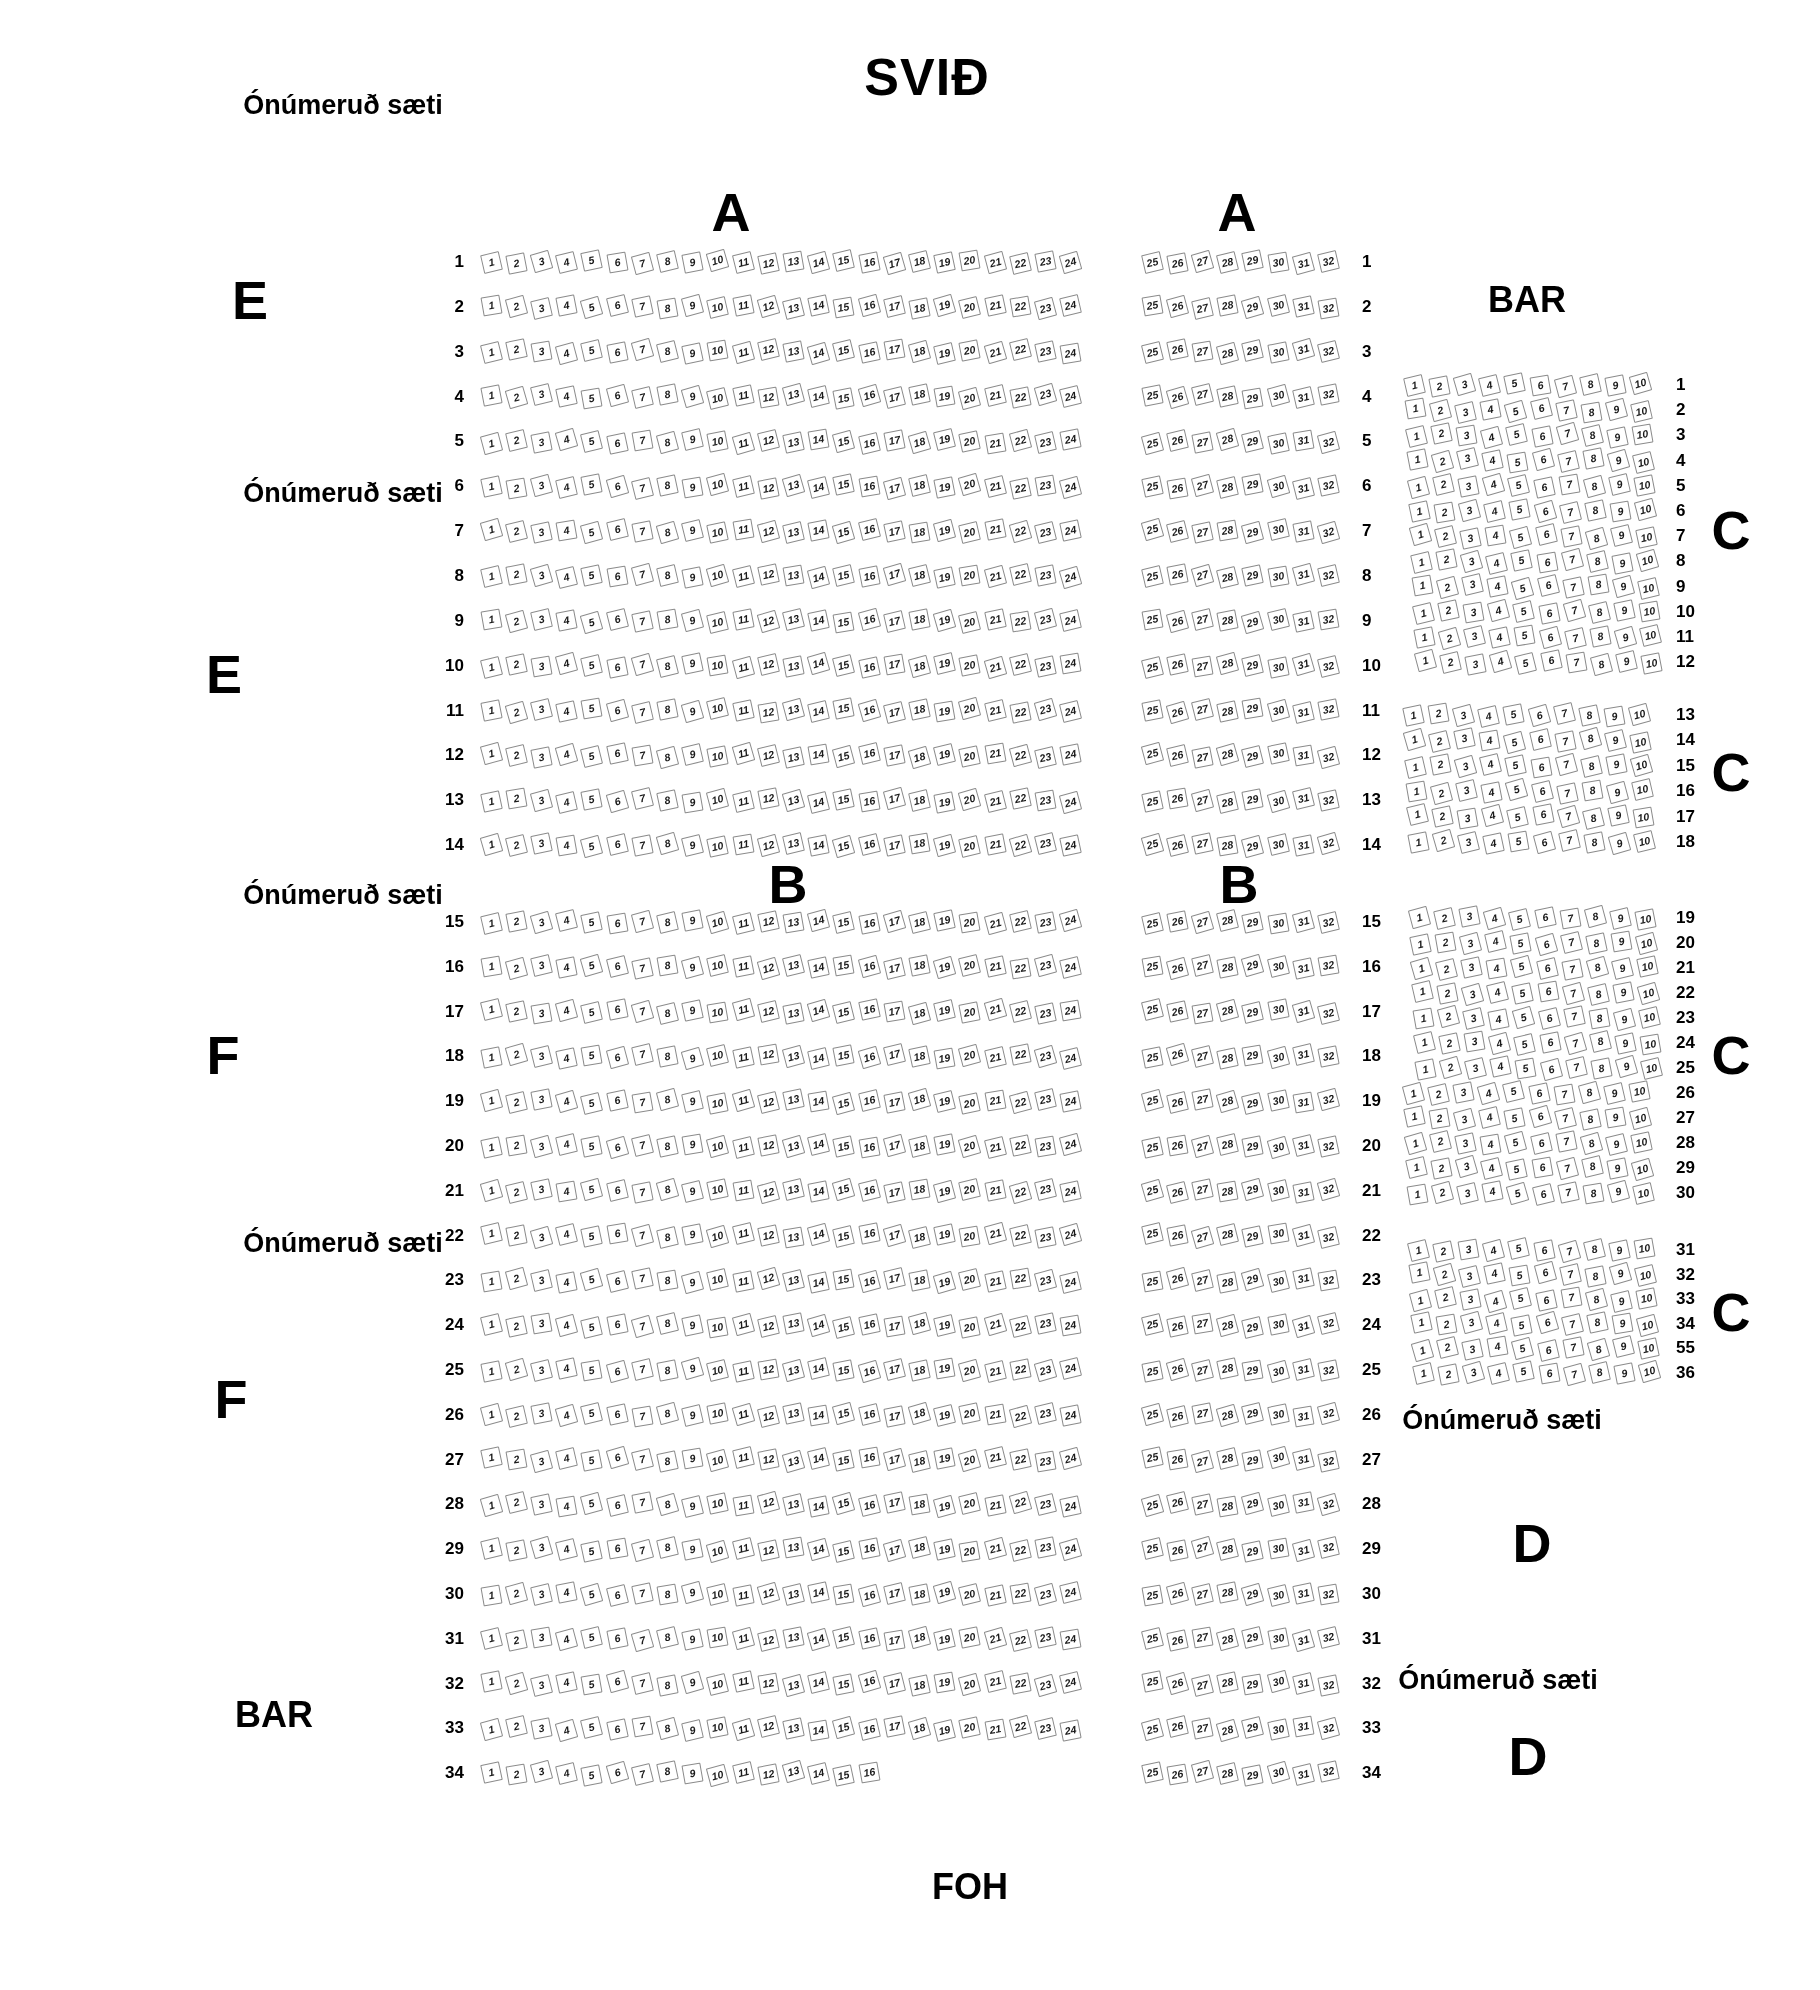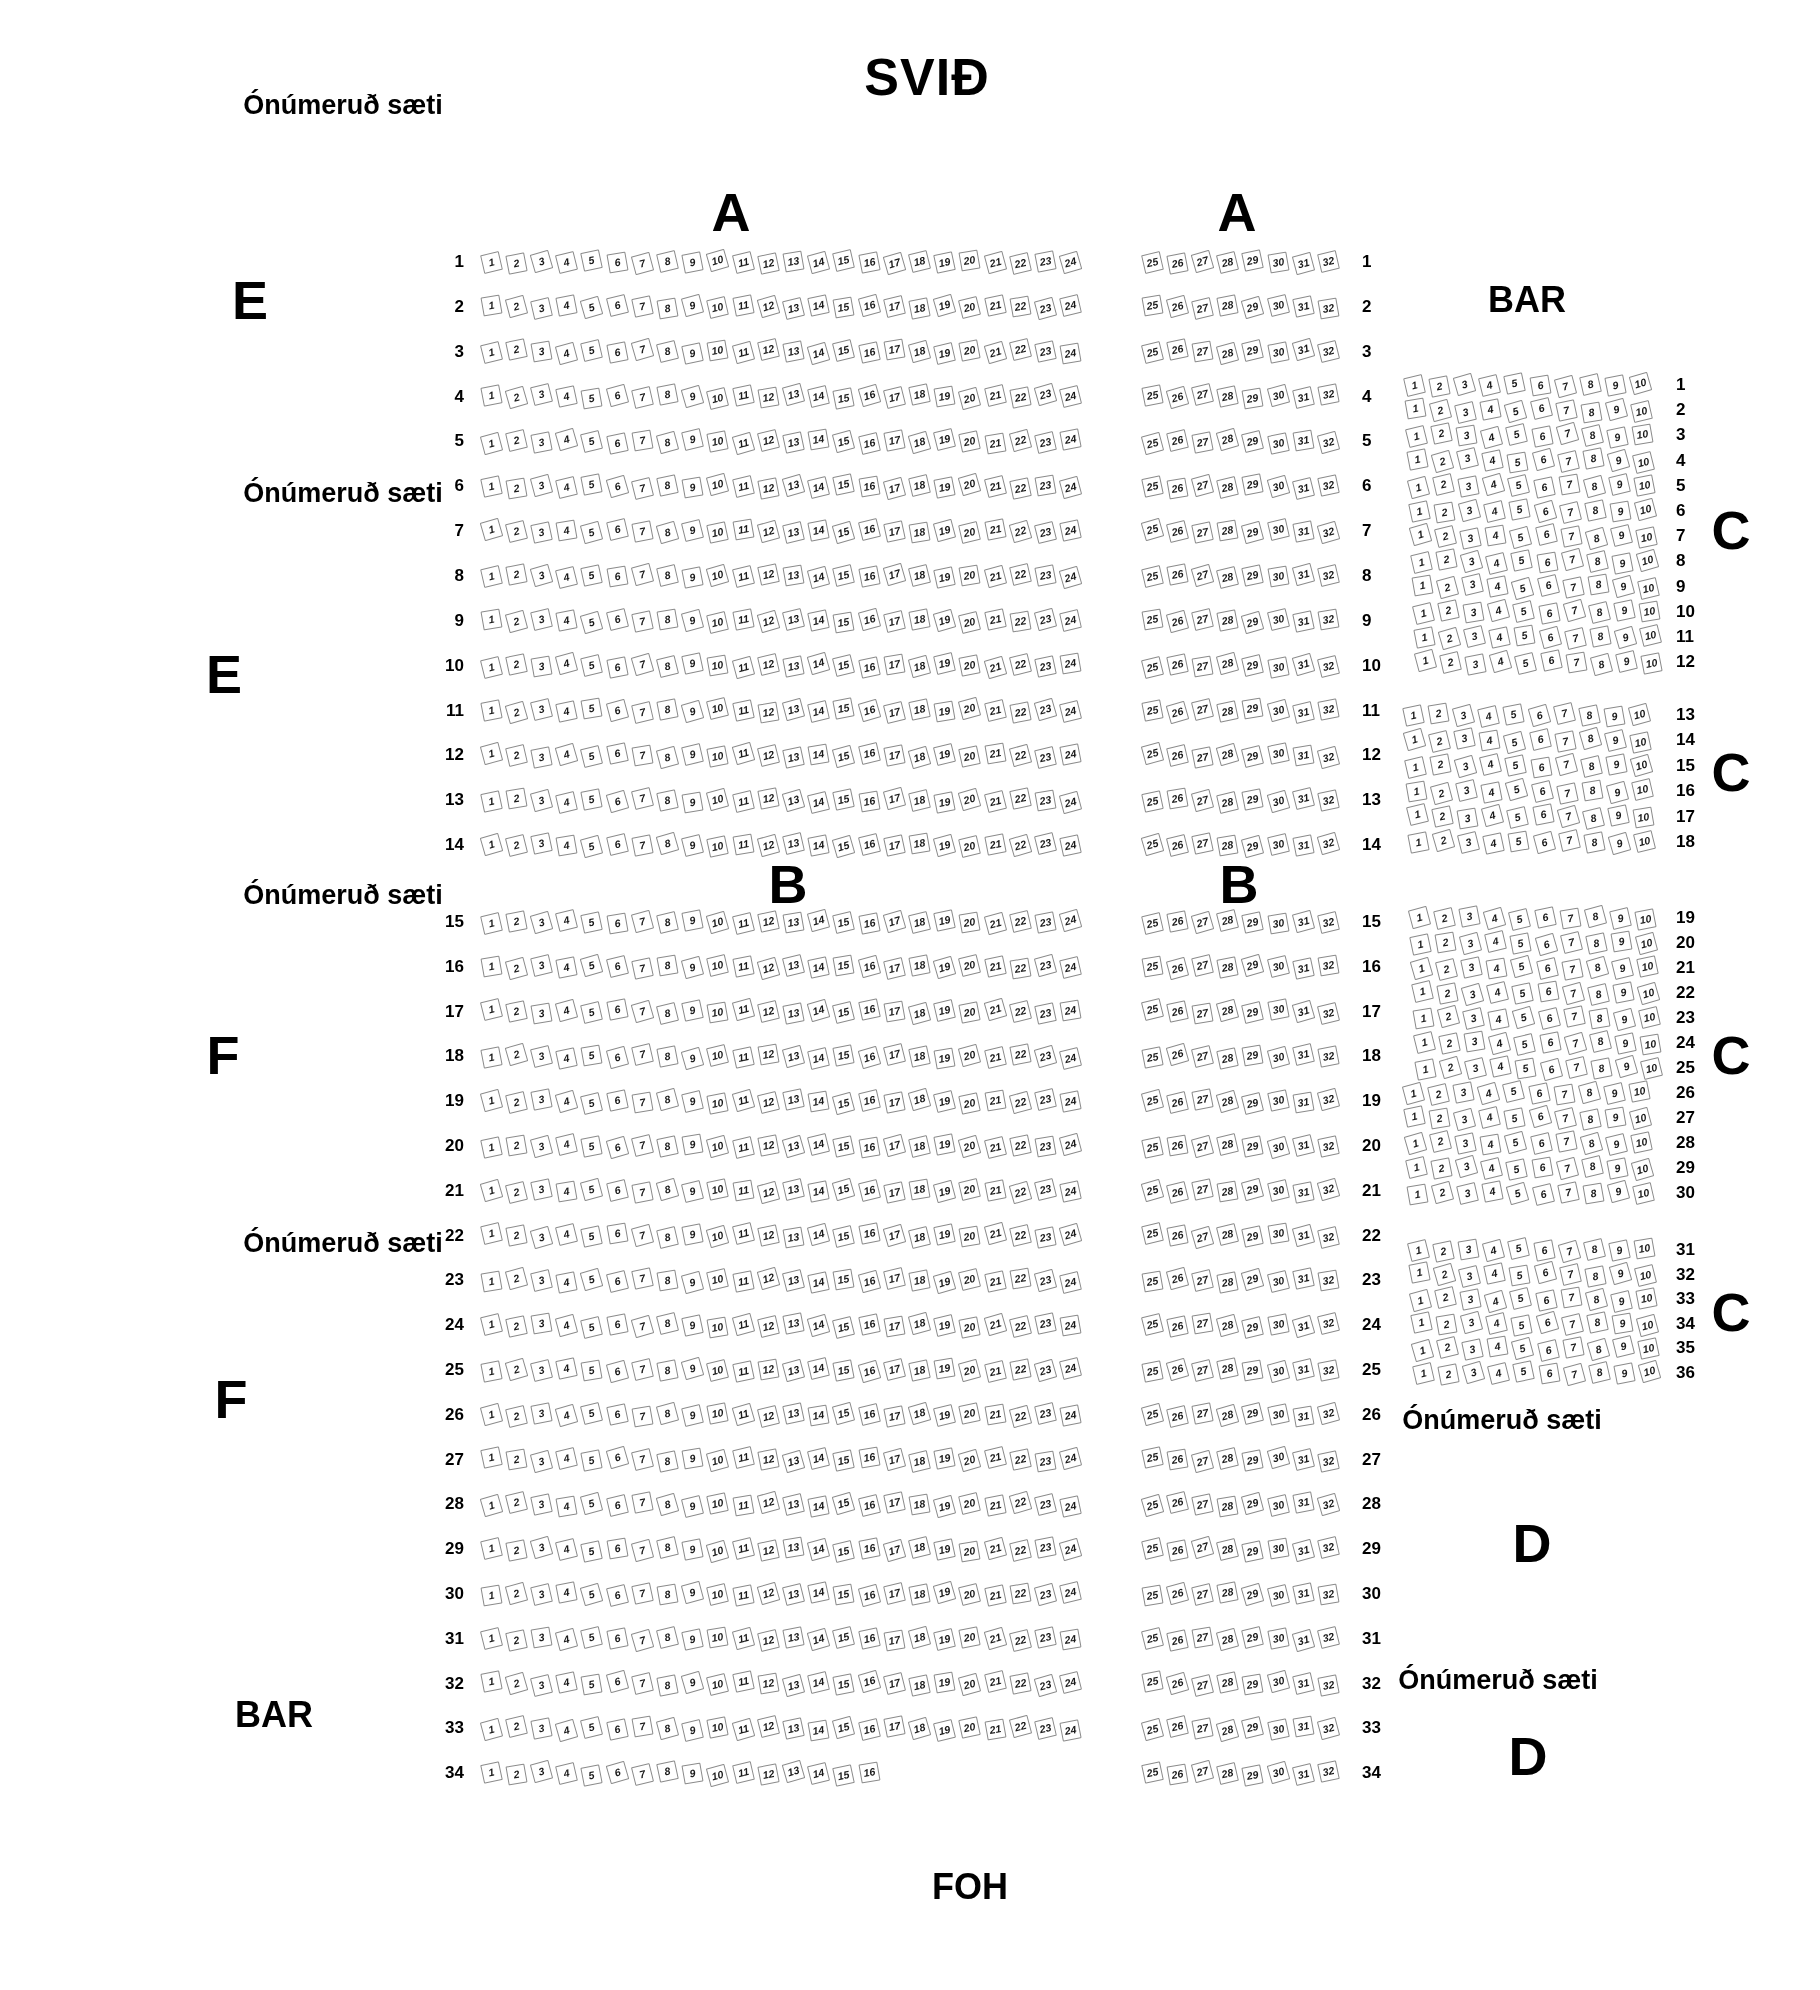--- a/index.html
+++ b/index.html
@@ -1620,21 +1620,21 @@
       <span class="seat" style="left: 1411.5px; top: 1313.4px; transform: rotate(-12deg);">1</span>
       <span class="seat" style="left: 1436.7px; top: 1315.2px; transform: rotate(-10deg);">2</span>
       <span class="seat" style="left: 1461.9px; top: 1312.5px; transform: rotate(-15deg);">3</span>
       <span class="seat" style="left: 1487.1px; top: 1314.3px; transform: rotate(-13deg);">4</span>
       <span class="seat" style="left: 1512.3px; top: 1316.1px; transform: rotate(-11deg);">5</span>
       <span class="seat" style="left: 1537.5px; top: 1313.4px; transform: rotate(-16deg);">6</span>
       <span class="seat" style="left: 1562.7px; top: 1315.2px; transform: rotate(-14deg);">7</span>
       <span class="seat" style="left: 1587.9px; top: 1312.5px; transform: rotate(-12deg);">8</span>
       <span class="seat" style="left: 1613.1px; top: 1314.3px; transform: rotate(-10deg);">9</span>
       <span class="seat" style="left: 1638.3px; top: 1316.1px; transform: rotate(-15deg);">10</span>
-      <div class="rownum rn-right" style="left: 1676px; top: 1348.4px;">35</div>
+      <div class="rownum rn-right" style="left: 1676px; top: 1348.4px;">55</div>
       <span class="seat" style="left: 1412.5px; top: 1340.7px; transform: rotate(-16deg);">1</span>
       <span class="seat" style="left: 1437.7px; top: 1338px; transform: rotate(-14deg);">2</span>
       <span class="seat" style="left: 1462.9px; top: 1339.8px; transform: rotate(-12deg);">3</span>
       <span class="seat" style="left: 1488.1px; top: 1337.1px; transform: rotate(-10deg);">4</span>
       <span class="seat" style="left: 1513.3px; top: 1338.9px; transform: rotate(-15deg);">5</span>
       <span class="seat" style="left: 1538.5px; top: 1340.7px; transform: rotate(-13deg);">6</span>
       <span class="seat" style="left: 1563.7px; top: 1338px; transform: rotate(-11deg);">7</span>
       <span class="seat" style="left: 1588.9px; top: 1339.8px; transform: rotate(-16deg);">8</span>
       <span class="seat" style="left: 1614.1px; top: 1337.1px; transform: rotate(-14deg);">9</span>
       <span class="seat" style="left: 1639.3px; top: 1338.9px; transform: rotate(-12deg);">10</span>

